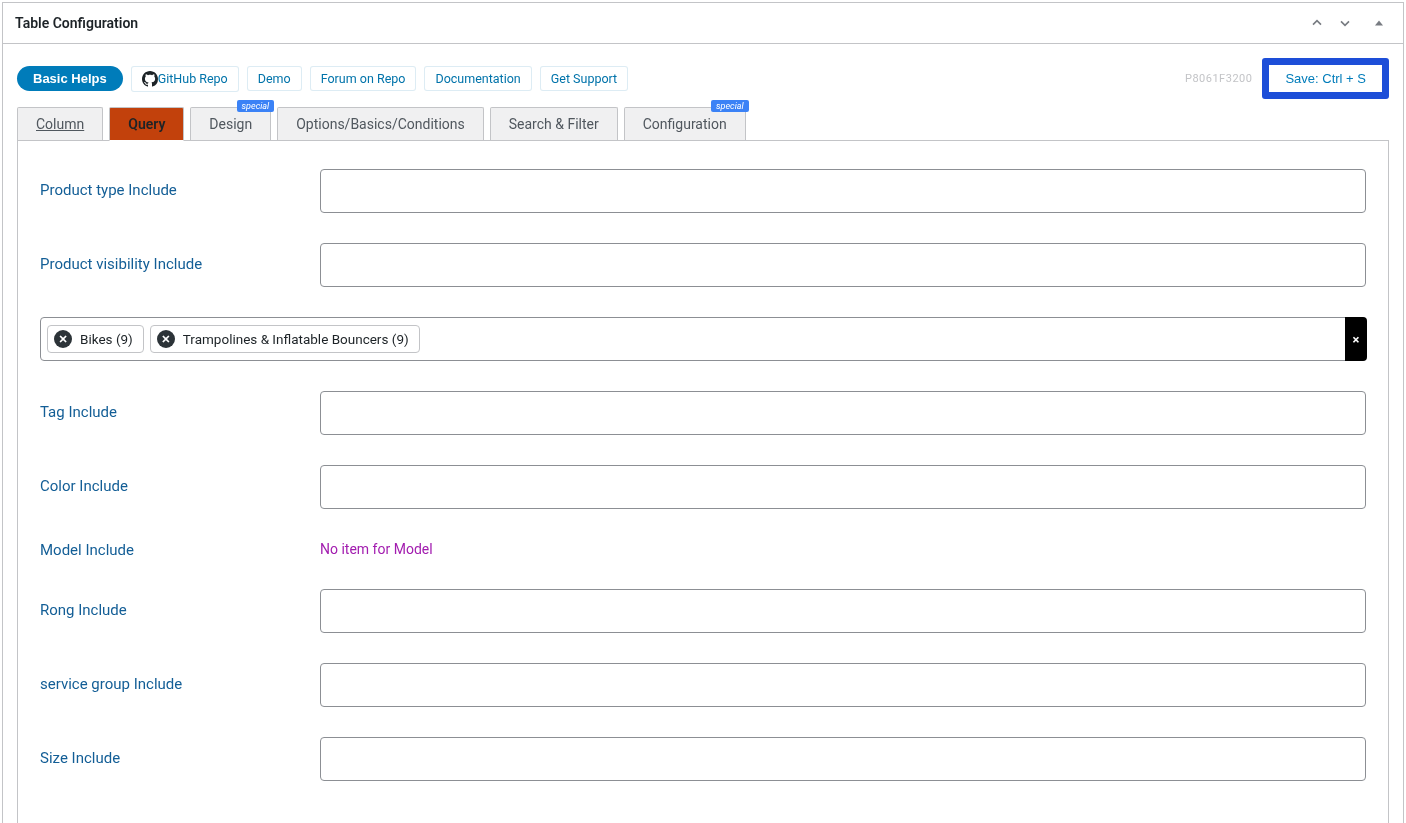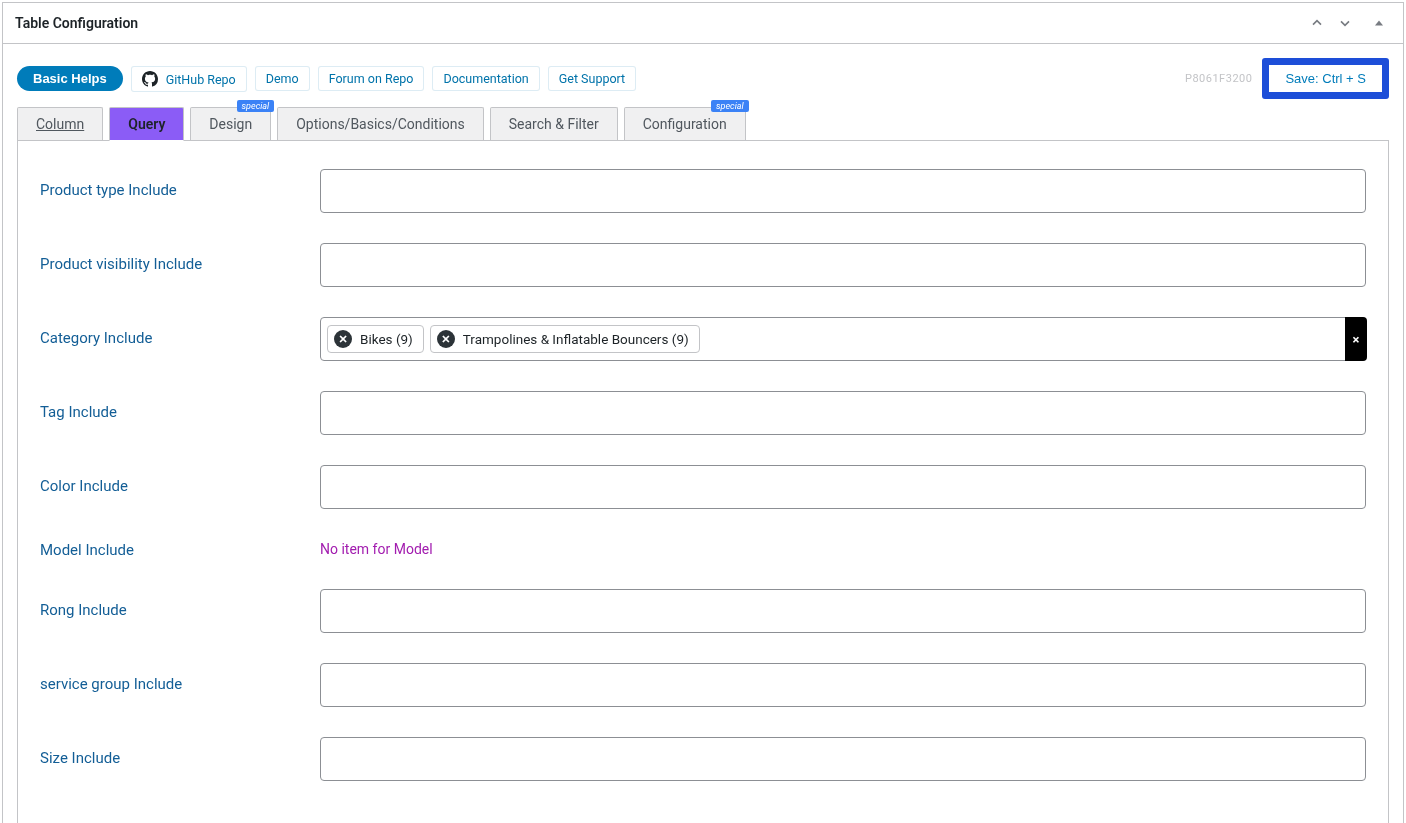--- a/index.html
+++ b/index.html
@@ -80,22 +80,22 @@
     .link-btn {
       border: 1px solid #0073aa22;
       background: #fff;
       color: #0073aa;
       padding: 4px 10px;
       border-radius: 3px;
       font-size: 12.5px;
       cursor: pointer;
       text-decoration: none;
       display: inline-flex;
-      align-items: flex-end;
-      gap: 8px;
+      align-items: center;
+      gap: 0;
     }
     .github-icon {
       width: 16px;
       height: 16px;
       fill: #1d2327;
     }
     .hash-label {
       color: #c3c4c7;
       font-size: 11px;
       letter-spacing: 0.5px;
@@ -123,21 +123,21 @@
       cursor: pointer;
       margin-right: 6px;
       margin-left: 0;
       position: relative;
       border-radius: 2px 2px 0 0;
     }
     .tab:first-child {
       text-decoration: underline;
     }
     .tab.active {
-      background: #8b5cf6;
+      background: #c2410c;
       color: #1d2327;
       font-weight: 600;
       border-bottom: 1px solid #fff;
       margin-bottom: -1px;
     }
     .tab .badge {
       position: absolute;
       top: -8px;
       right: -4px;
       background: #3b82f6;
@@ -307,21 +307,20 @@
       </div>
 
       <div class="form-row">
         <label class="form-label">Product visibility Include</label>
         <div class="form-field">
           <div class="multiselect empty"></div>
         </div>
       </div>
 
       <div class="form-row">
-        <label class="form-label">Category Include</label>
         <div class="form-field">
           <div class="multiselect">
             <span class="chip">
               <span class="remove">✕</span>
               <span>Bikes (9)</span>
             </span>
             <span class="chip">
               <span class="remove">✕</span>
               <span>Trampolines &amp; Inflatable Bouncers (9)</span>
             </span>

